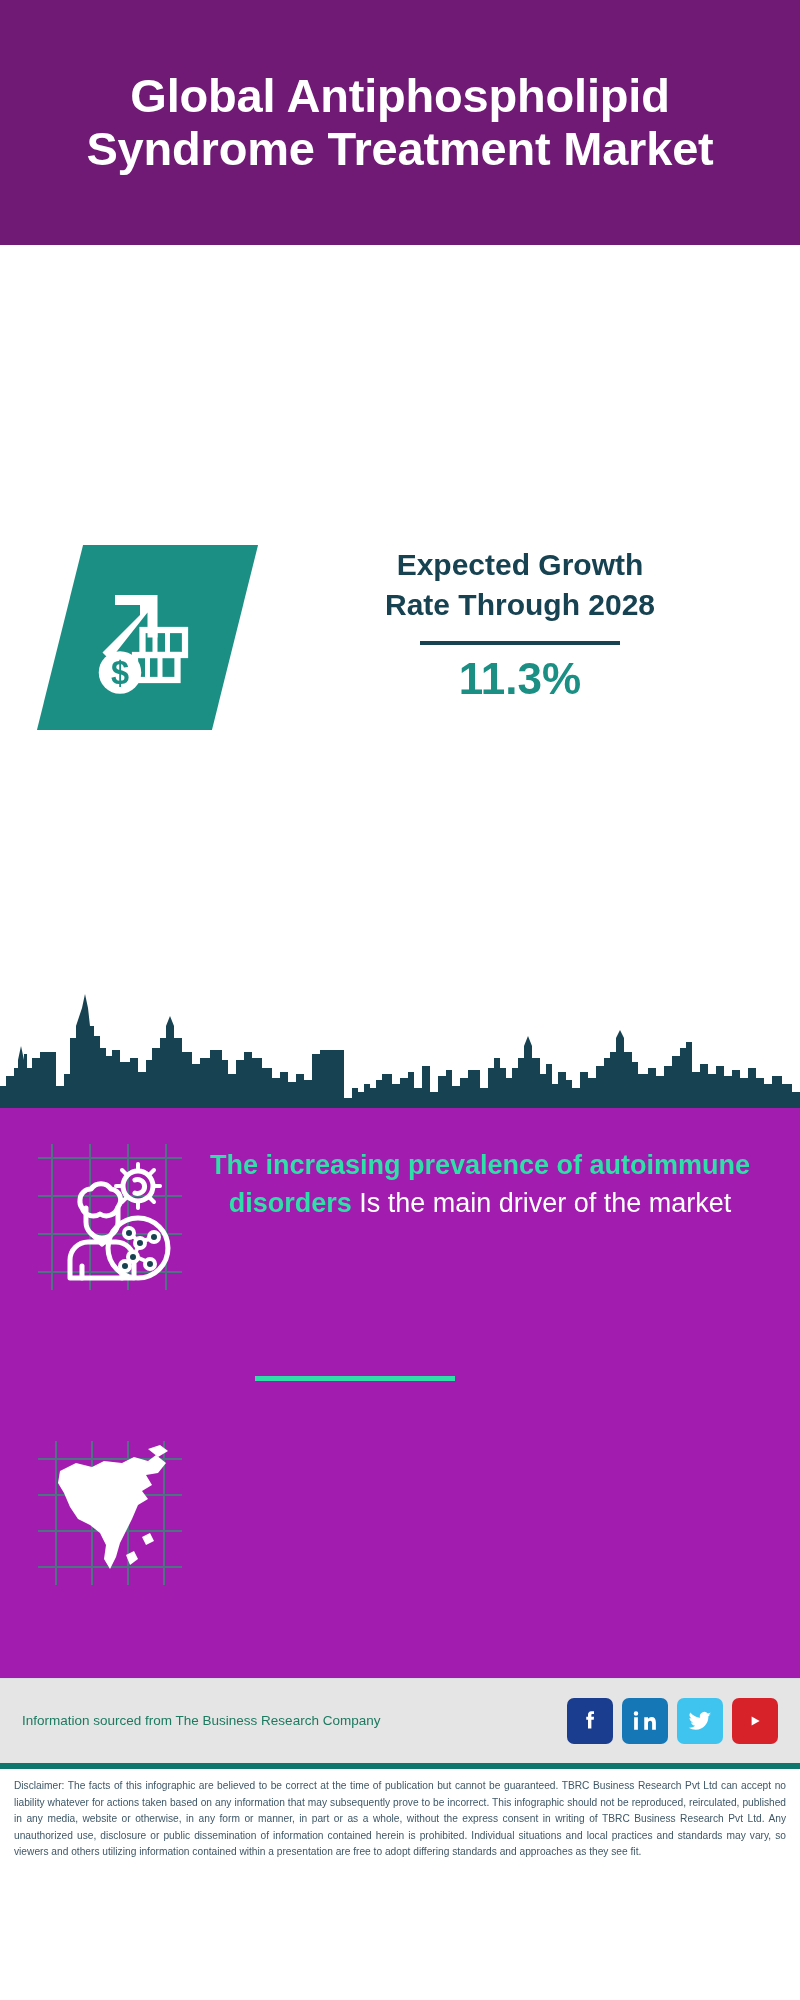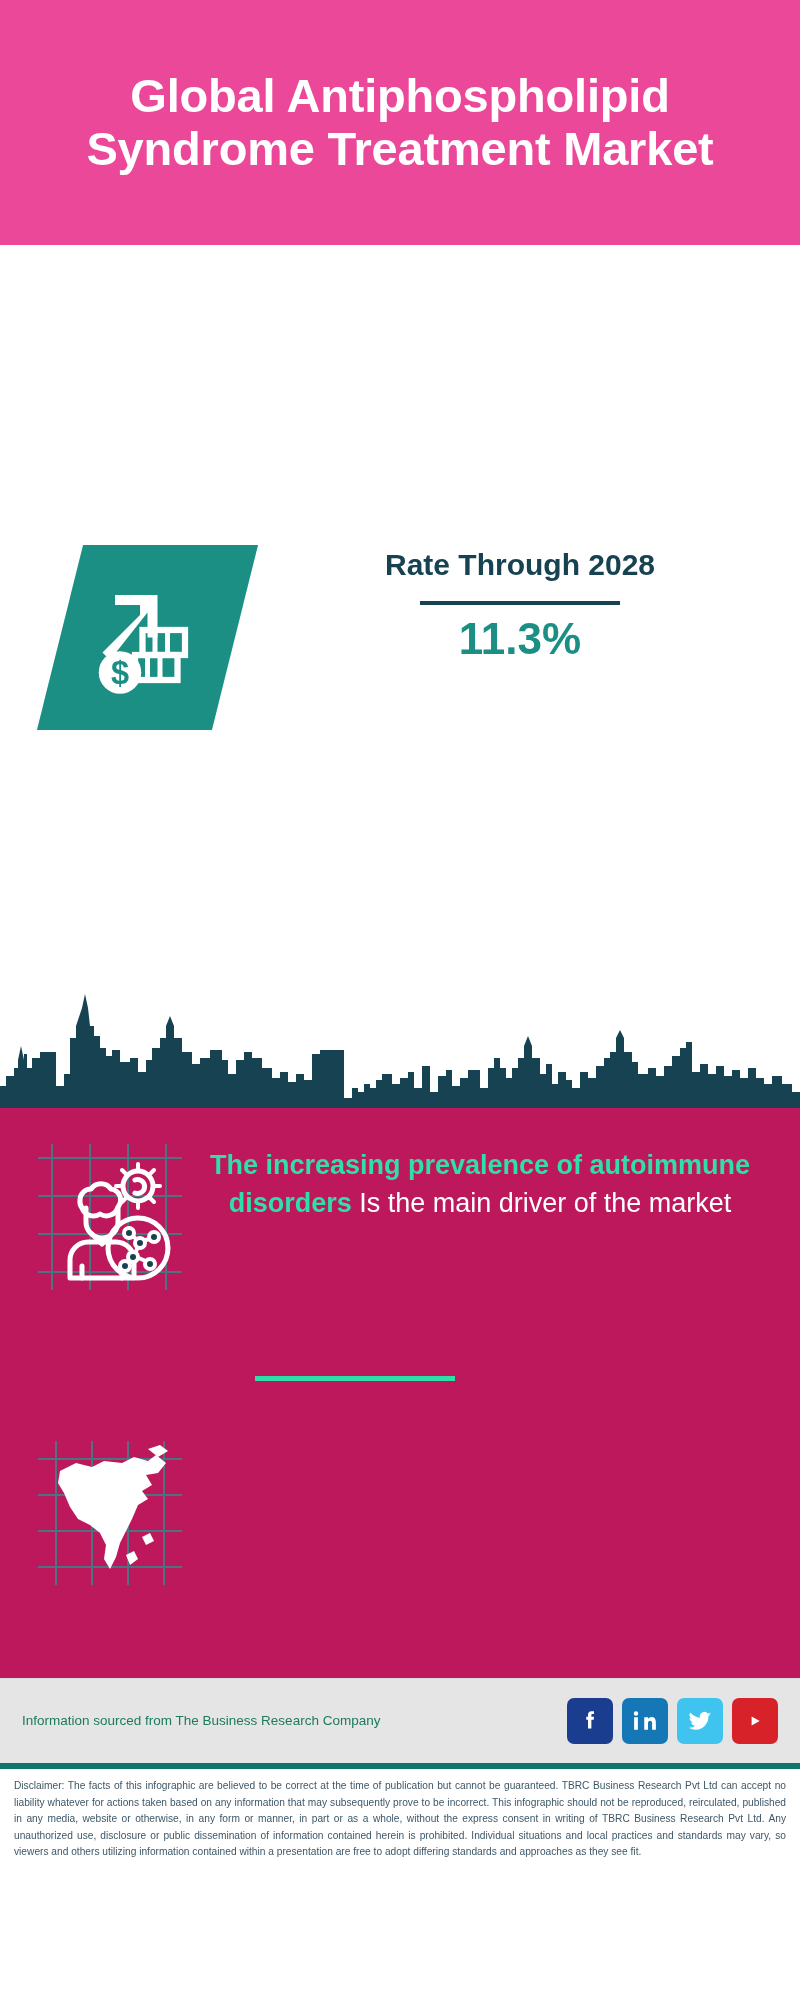--- a/index.html
+++ b/index.html
@@ -5,21 +5,21 @@
   html,body{margin:0;padding:0;}
   body{
     width:800px;height:2000px;
     background:#ffffff;
     font-family:"Liberation Sans", sans-serif;
     overflow:hidden;
     position:relative;
   }
   
   .header{
-    background:#ec4899;
+    background:#701a75;
     height:245px;
     display:flex;align-items:center;justify-content:center;
     box-sizing:border-box;
     padding:0 60px;
   }
   .header h1{
     margin:0;
     color:#ffffff;
     font-size:47px;
     line-height:1.12;
@@ -73,21 +73,21 @@
   }
 
   
   .skyline-wrap{
     position:relative;height:120px;background:#fff;margin-top:-2px;
   }
   .skyline-wrap svg{display:block;width:100%;height:120px;}
 
   
   .dark{
-    background:#be185d;
+    background:#a21caf;
     position:relative;
     height:570px;
   }
   .fact{
     position:absolute;
     display:flex;align-items:flex-start;
   }
   .fact-driver{left:30px;top:30px;width:740px;}
   .fact-region{left:30px;top:325px;width:740px;}
 
@@ -171,20 +171,21 @@
           <line x1="50" y1="64" x2="50" y2="84" stroke="#ffffff" stroke-width="4"></line>
           <line x1="60" y1="64" x2="60" y2="84" stroke="#ffffff" stroke-width="4"></line>
           <circle cx="28" cy="78" r="17"></circle>
           <text x="28" y="87" font-size="26" font-weight="bold" fill="#1b8f84" text-anchor="middle" font-family="Liberation Sans, sans-serif">$</text>
         </g>
       </svg>
     </div>
   </div>
 
   <div class="blk1-text">
+    <p class="label">Expected Growth</p>
     <p class="label">Rate Through 2028</p>
     <div class="rule"></div>
     <p class="value">11.3%</p>
   </div>
 
   <div class="blk2-text">
     <p class="label">Expected Market</p>
     <p class="label">Size By 2028</p>
     <div class="rule"></div>
     <p class="value">$73.38 Bn</p>

